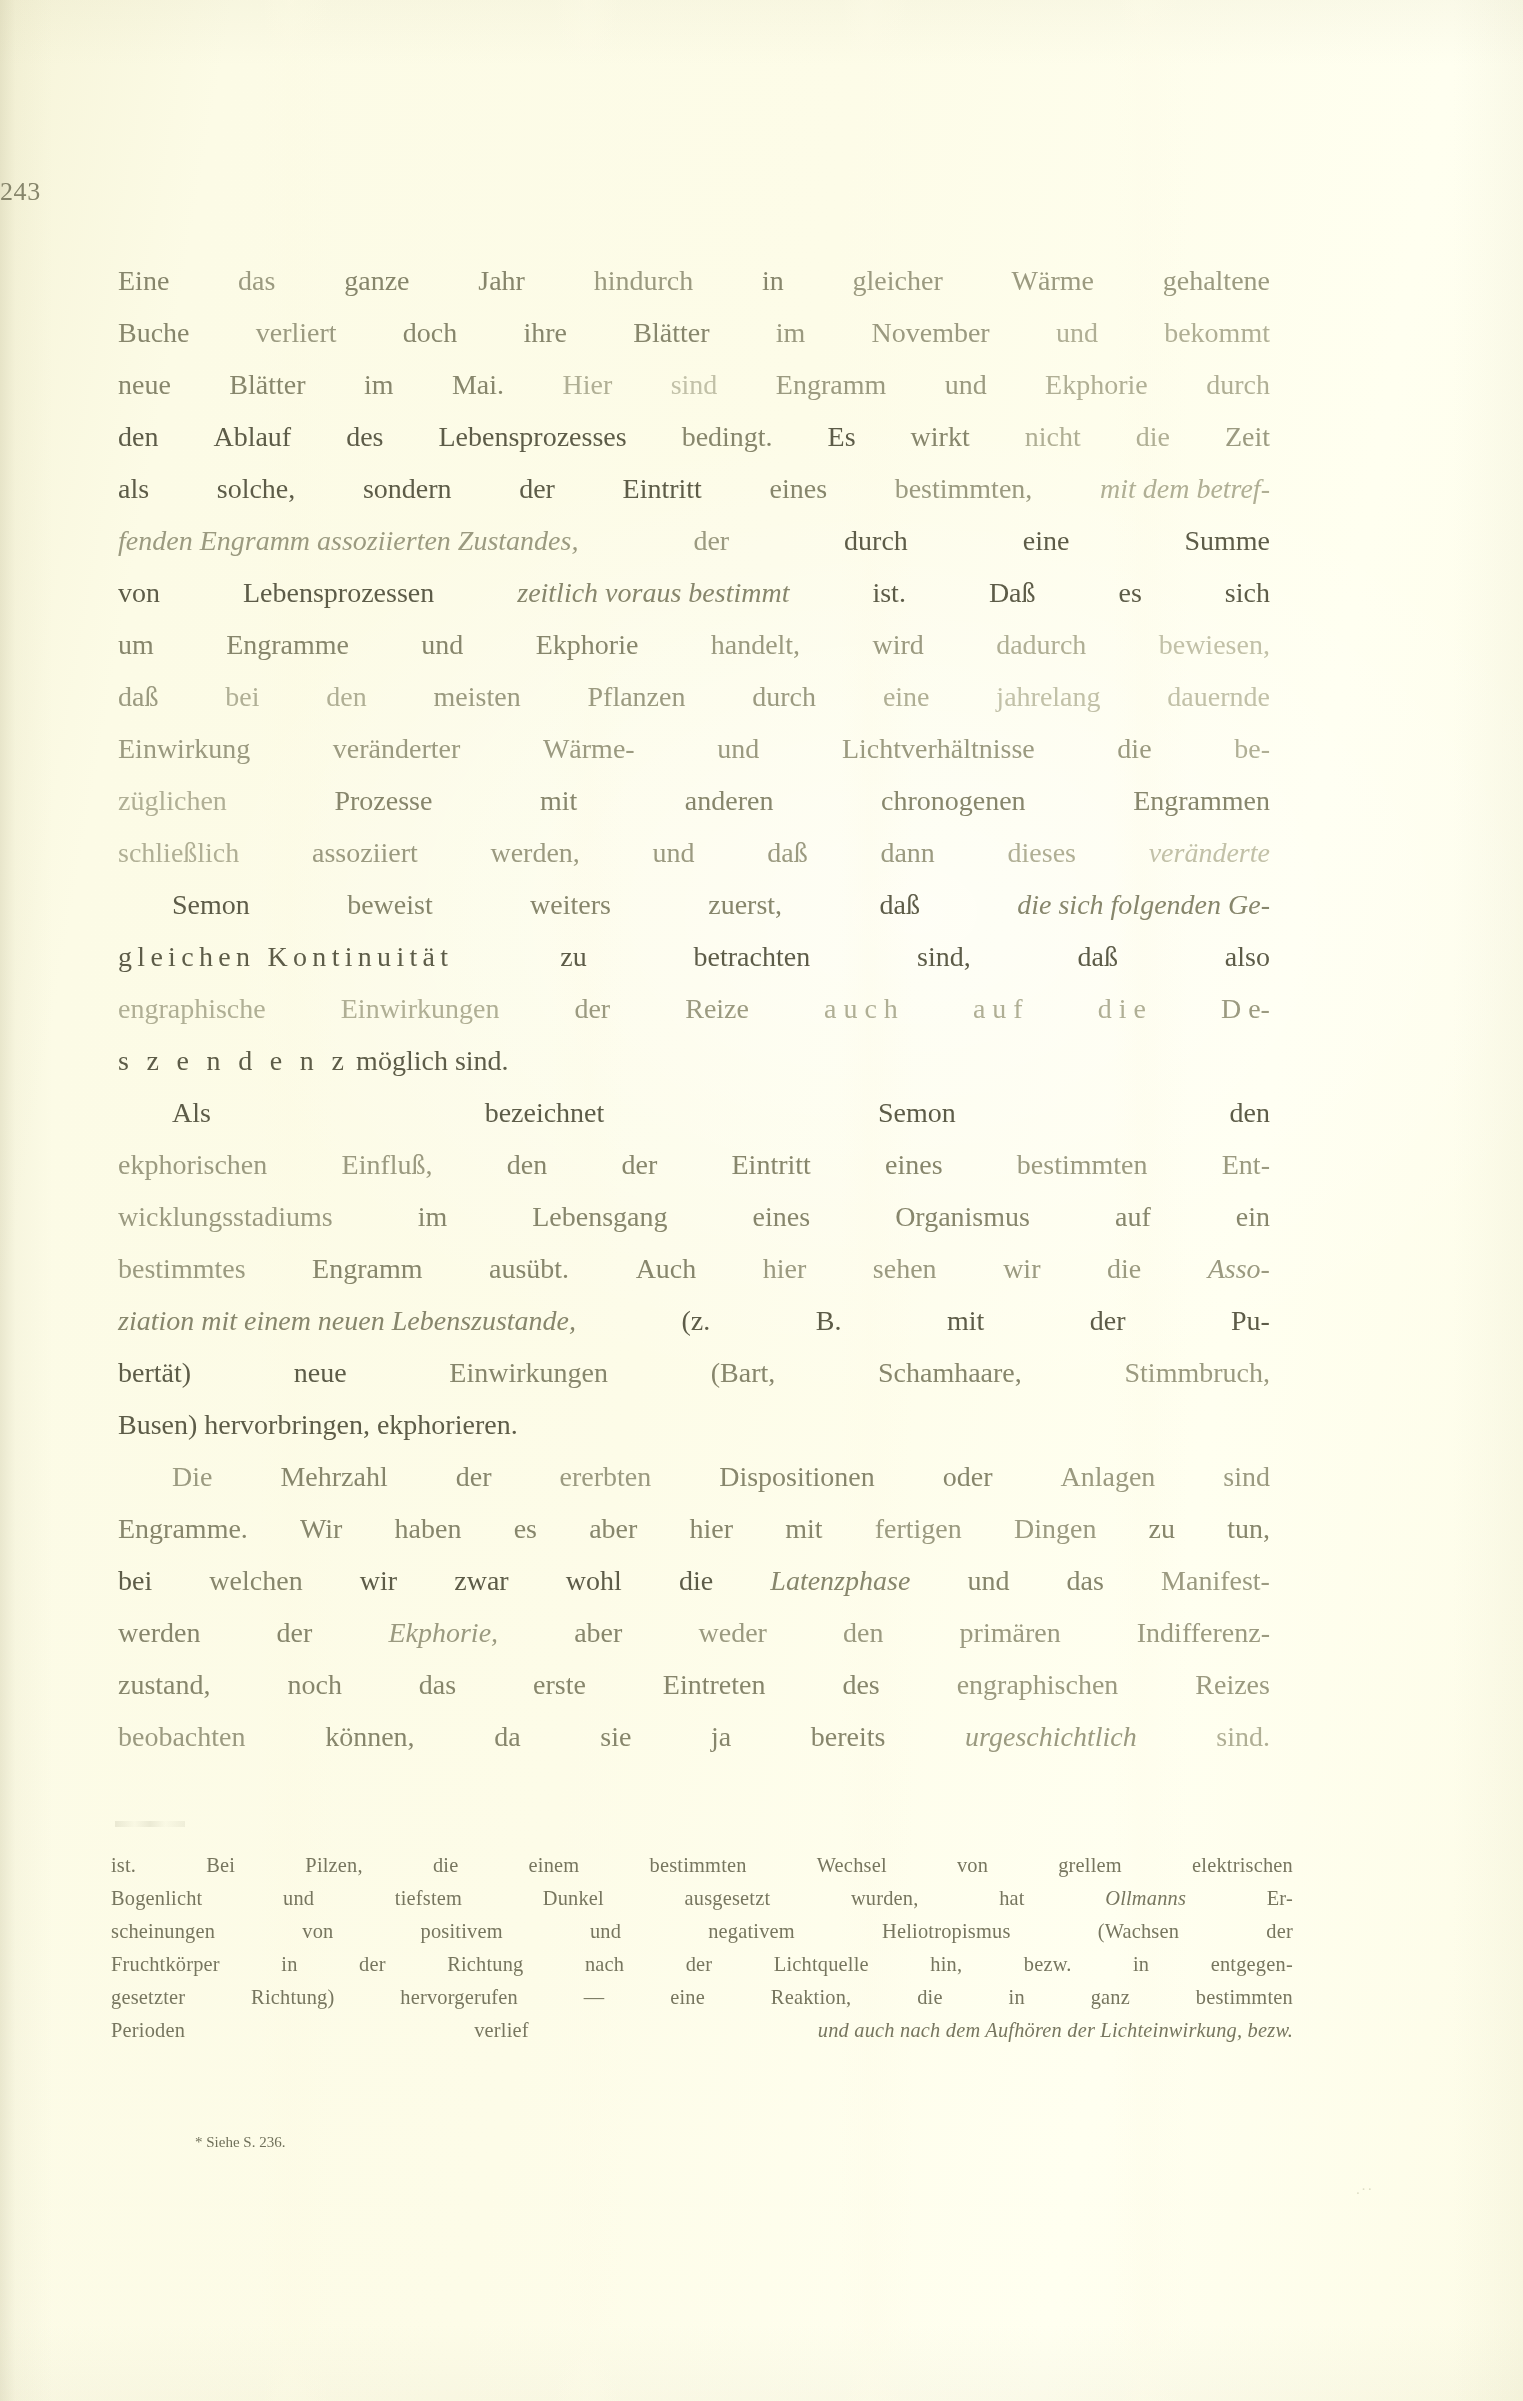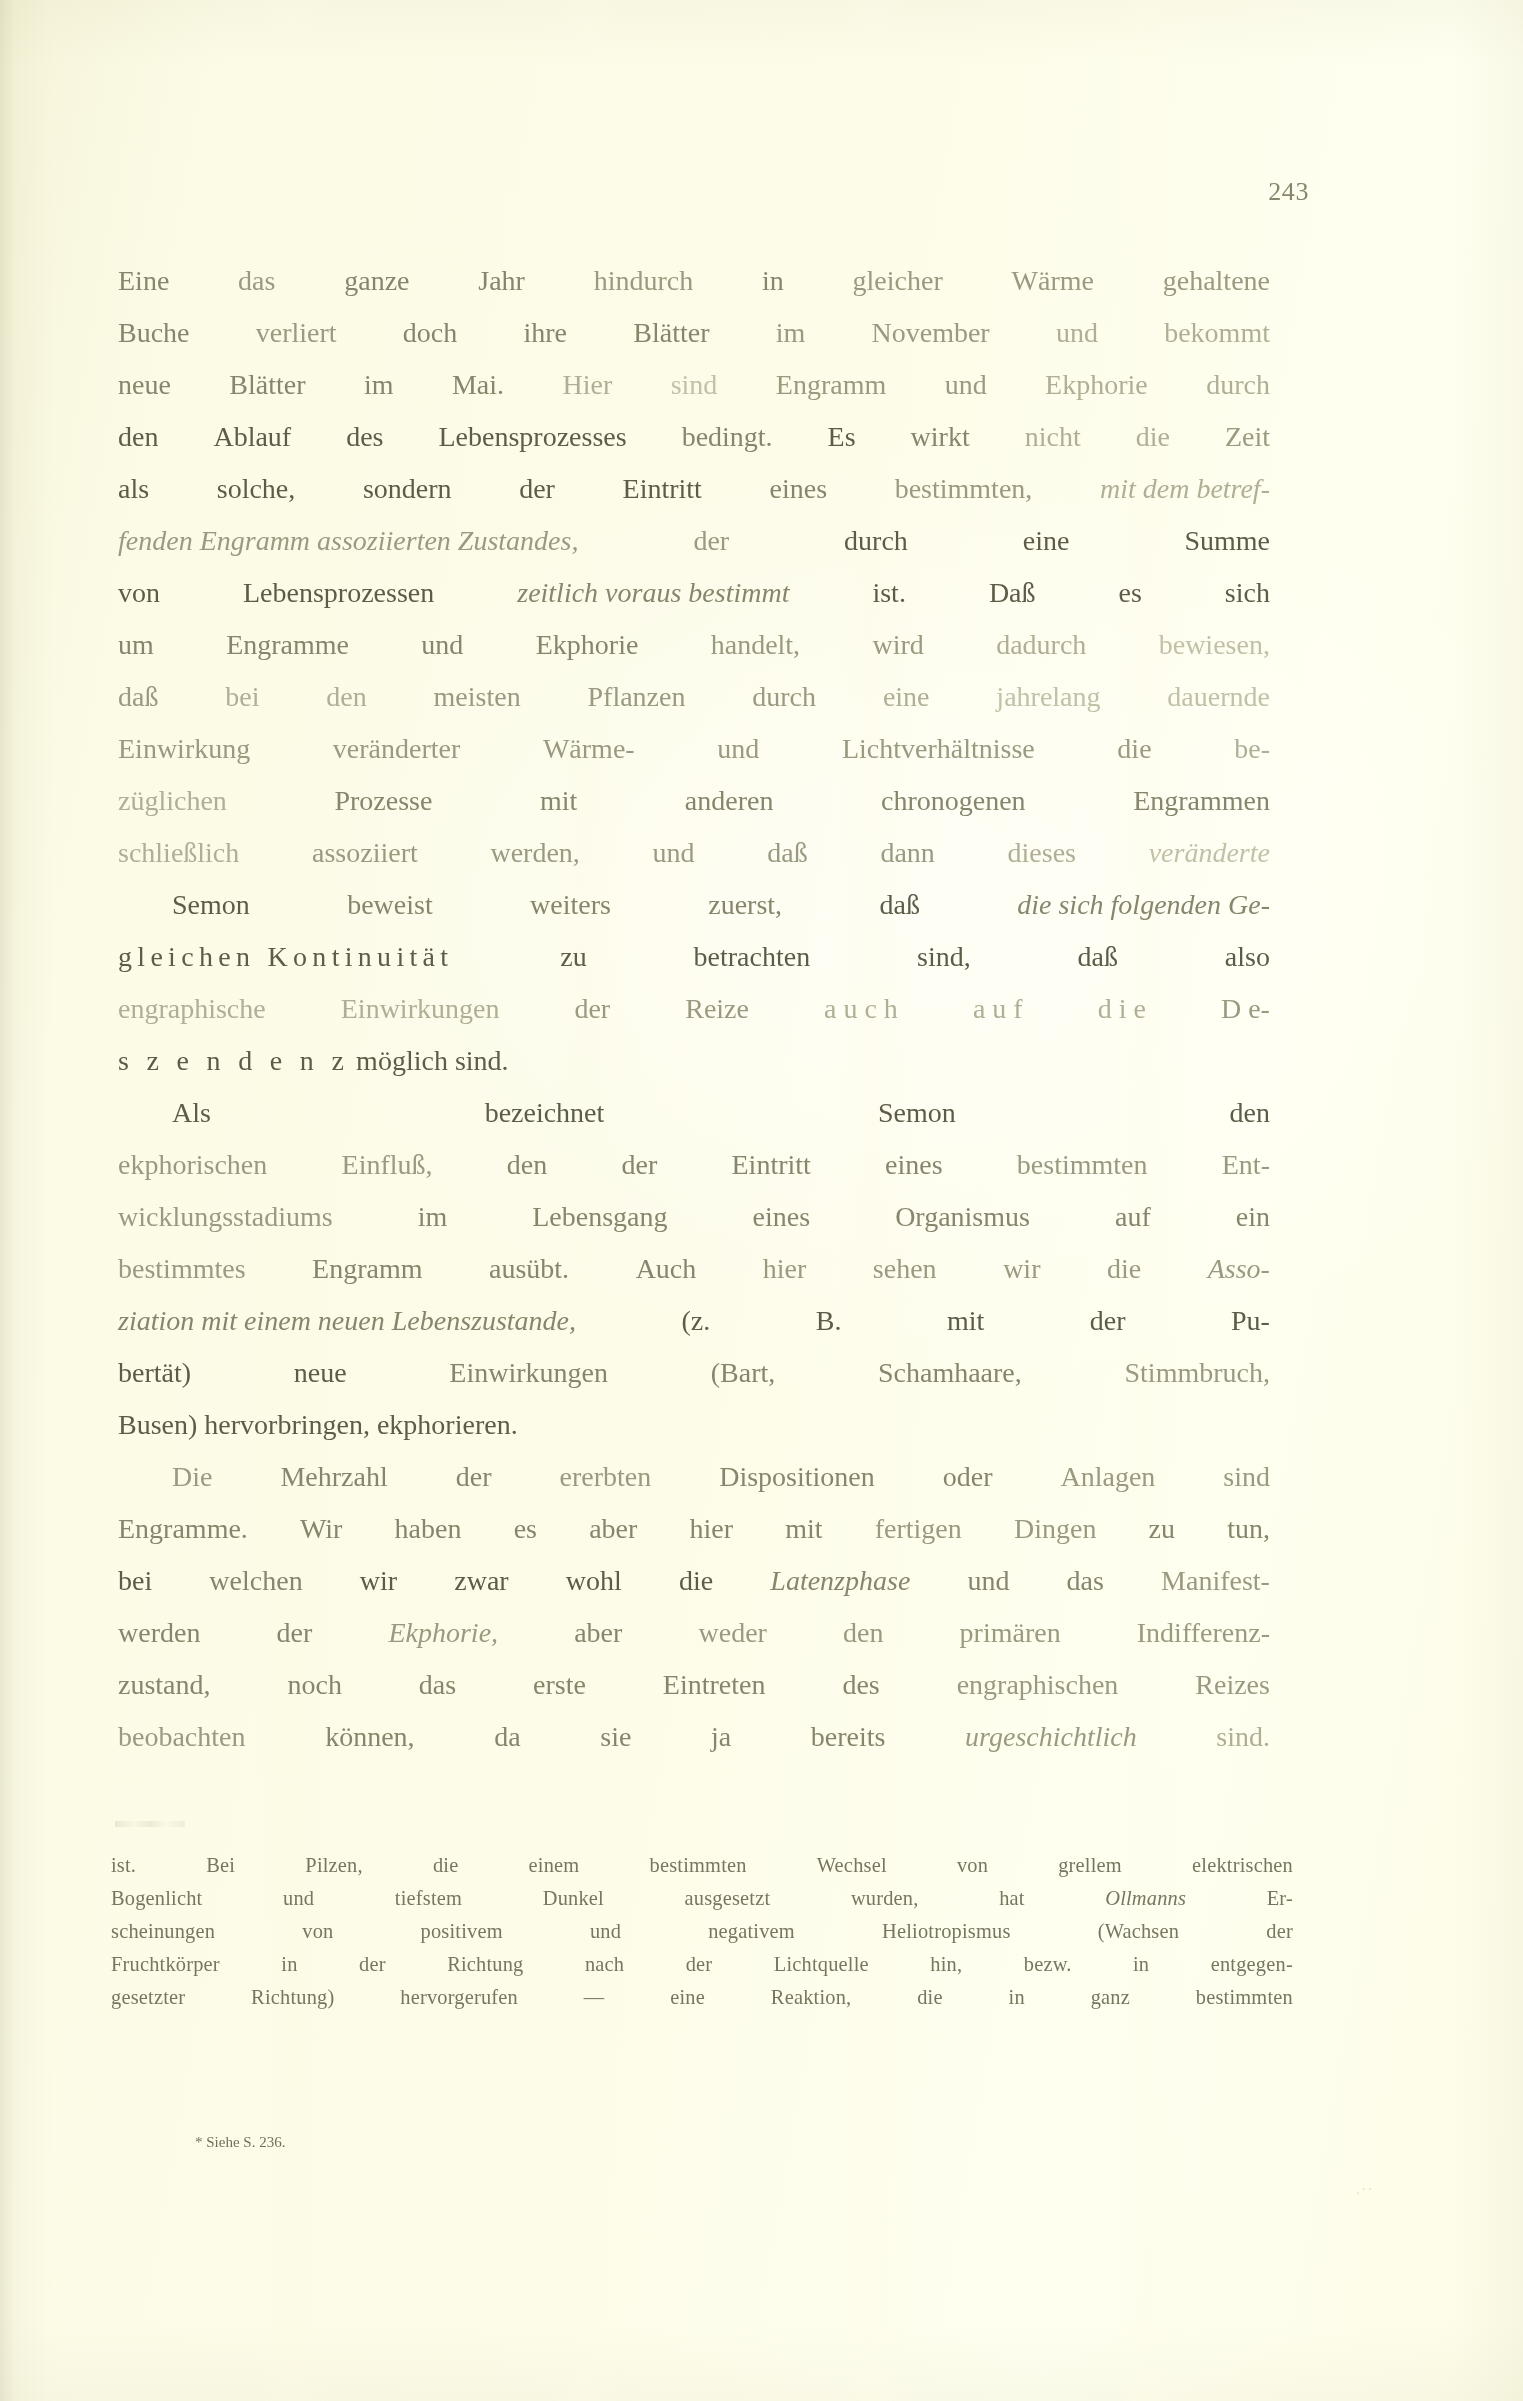--- a/index.html
+++ b/index.html
@@ -56,21 +56,21 @@
         rgba(253,251,232,0.65) 75%,
         rgba(255,255,255,0) 78%,
         rgba(255,255,255,0) 100%);
   }
 
   .folio {
     position: absolute;
     top: 177px;
     left: 0;
     width: 1309px;
-    text-align: right;
+    text-align: left;
     font-size: 26px;
     letter-spacing: 0.6px;
     color: #7d7c62;
     opacity: .92;
   }
 
   .body {
     position: absolute;
     top: 255px;
     left: 118px;
@@ -507,19 +507,24 @@
       <span>Richtung)</span>
       <span>hervorgerufen</span>
       <span>—</span>
       <span>eine</span>
       <span>Reaktion,</span>
       <span>die</span>
       <span>in</span>
       <span>ganz</span>
       <span>bestimmten</span>
     </div>
+    <div class="fnln jt">
+      <span>Perioden</span>
+      <span>verlief</span>
+      <span class="it">und auch nach dem Aufhören der Lichteinwirkung, bezw.</span>
+    </div>
   </div>
 
   <div class="fn-star">* Siehe S. 236.</div>
 
   <div class="corner-mark">.··</div>
 </div>
 
 
 </body></html>

